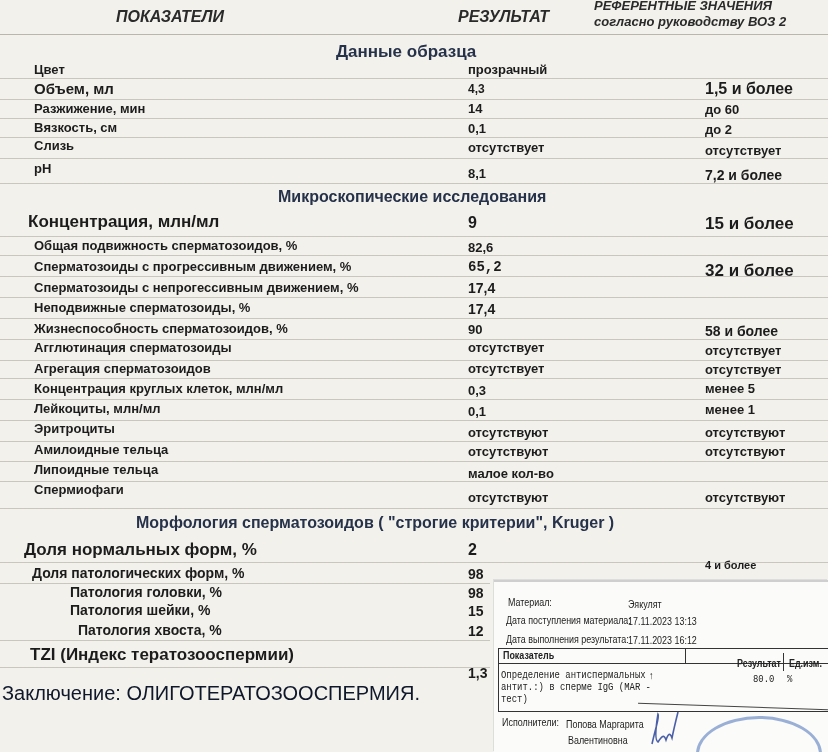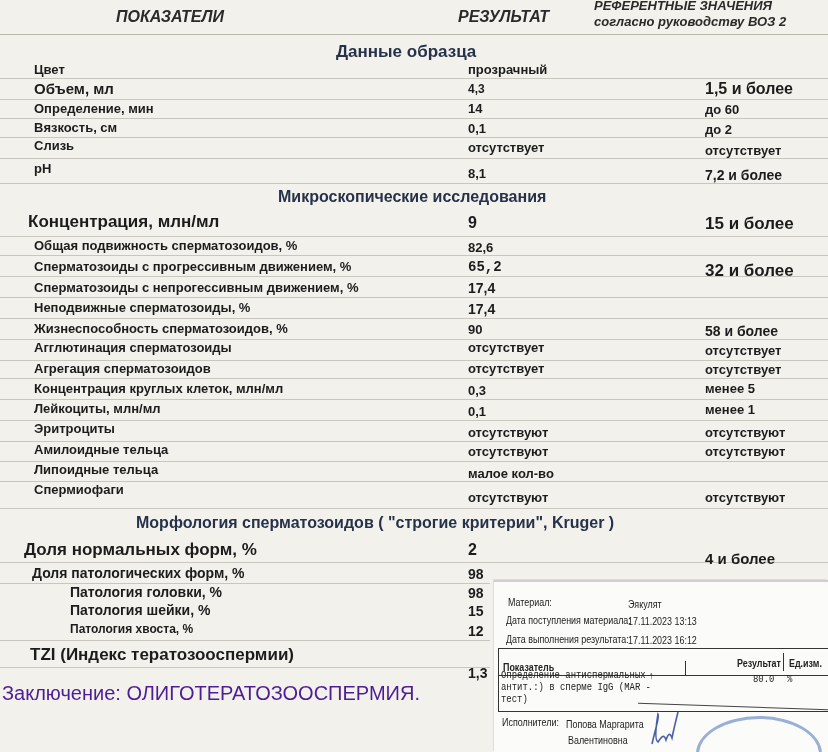--- a/index.html
+++ b/index.html
@@ -11,21 +11,21 @@
   .page { position:absolute; left:0; top:0; width:828px; height:752px; }
   .hdr { position:absolute; font-weight:bold; font-style:italic; color:#2a2a2a; }
   .hline { position:absolute; left:0; height:1px; background:#b9b6ae; }
   .section-title { position:absolute; font-weight:bold; color:#26324a; white-space:nowrap; }
   .row { position:absolute; left:0; width:828px; height:20px; border-bottom:1px solid #c9c6bf; }
   .cell { position:absolute; white-space:nowrap; font-weight:bold; }
   .lbl { left:12px; font-size:13px; font-family:Liberation Sans, sans-serif;margin-left:22px; }
   .big { font-size:17px; }
   .res { left:468px; font-size:13px; }
   .ref { left:705px; font-size:14px; }
-  .conclusion { position:absolute; left:2px; top:682px; font-size:20px; color:#4c1d95; white-space:nowrap; }
+  .conclusion { position:absolute; left:2px; top:682px; font-size:20px; color:#0f172a; white-space:nowrap; }
   
   .slip {
     position:absolute; left:494px; top:580px; width:334px; height:172px;
     background:#fbfbf9; box-shadow:-1px -1px 0 #ddd;
     font-family:"Liberation Sans", sans-serif; color:#222;
   }
   .slip .t { position:absolute; font-size:10.5px; white-space:nowrap; transform:scaleX(0.85); transform-origin:left; }
   .slip-table { position:absolute; left:4px; top:68px; width:330px; height:62px; border:1px solid #333; }
   .mono { font-family:"Liberation Mono", monospace; font-size:10px; }
   .stamp { position:absolute; left:696px; top:716px; width:120px; height:70px; border-radius:50%; border:3px solid #6f8fc8; opacity:0.7; }
@@ -46,21 +46,21 @@
   <div class="row" style="top:62px;height:16px;">
     <span class="cell lbl" style="top:0;">Цвет</span>
     <span class="cell res" style="top:0;">прозрачный</span>
   </div>
   <div class="row" style="top:79px;">
     <span class="cell lbl" style="top:1px;font-size:15px;">Объем, мл</span>
     <span class="cell res" style="top:3px;font-size:12px;">4,3</span>
     <span class="cell ref" style="top:1px;font-size:16px;">1,5 и более</span>
   </div>
   <div class="row" style="top:100px;height:18px;">
-    <span class="cell lbl" style="top:1px;">Определение, мин</span>
+    <span class="cell lbl" style="top:1px;">Разжижение, мин</span>
     <span class="cell res" style="top:1px;">14</span>
     <span class="cell ref" style="top:2px;font-size:13px;">до 60</span>
   </div>
   <div class="row" style="top:119px;height:18px;">
     <span class="cell lbl" style="top:1px;">Вязкость, см</span>
     <span class="cell res" style="top:2px;">0,1</span>
     <span class="cell ref" style="top:3px;font-size:13px;">до 2</span>
   </div>
   <div class="row" style="top:138px;height:20px;">
     <span class="cell lbl" style="top:0;">Слизь</span>
@@ -140,56 +140,56 @@
     <span class="cell lbl" style="top:0;">Спермиофаги</span>
     <span class="cell res" style="top:8px;">отсутствуют</span>
     <span class="cell ref" style="top:8px;font-size:13px;">отсутствуют</span>
   </div>
 
   <div class="section-title" style="left:136px;top:514px;font-size:16px;">Морфология сперматозоидов ( "строгие критерии", Kruger )</div>
 
   <div class="row" style="top:538px;height:24px;">
     <span class="cell lbl" style="left:2px;top:2px;font-size:17px;">Доля нормальных форм, %</span>
     <span class="cell res" style="top:3px;font-size:16px;">2</span>
-    <span class="cell ref" style="top:12px;font-size:15px;">4 и более</span>
+    <span class="cell ref" style="top:21px;font-size:11px;">4 и более</span>
   </div>
   <div class="row" style="top:563px;width:490px;height:20px;">
     <span class="cell lbl" style="left:10px;top:2px;font-size:14px;">Доля патологических форм, %</span>
     <span class="cell res" style="top:3px;font-size:14px;">98</span>
   </div>
   <div class="row" style="top:584px;width:490px;height:16px;border-bottom:none;">
     <span class="cell lbl" style="left:48px;top:0;font-size:14px;">Патология головки, %</span>
     <span class="cell res" style="top:1px;font-size:14px;">98</span>
   </div>
   <div class="row" style="top:602px;width:490px;height:16px;border-bottom:none;">
     <span class="cell lbl" style="left:48px;top:0;font-size:14px;">Патология шейки, %</span>
     <span class="cell res" style="top:1px;font-size:14px;">15</span>
   </div>
   <div class="row" style="top:620px;width:490px;height:20px;">
-    <span class="cell lbl" style="left:48px;top:2px;font-size:12px;">Патология хвоста, %</span>
+    <span class="cell lbl" style="left:56px;top:2px;font-size:14px;">Патология хвоста, %</span>
     <span class="cell res" style="top:3px;font-size:14px;">12</span>
   </div>
   <div class="row" style="top:641px;width:490px;height:26px;">
     <span class="cell lbl" style="left:8px;top:4px;font-size:17px;">TZI  (Индекс тератозооспермии)</span>
     <span class="cell res" style="top:24px;font-size:14px;">1,3</span>
   </div>
 
   <div class="conclusion">Заключение:  ОЛИГОТЕРАТОЗООСПЕРМИЯ.</div>
 
   <div class="slip">
     <div style="position:absolute;left:0;top:0;width:334px;height:2px;background:#cfcfcf;"></div>
     <span class="t" style="left:14px;top:16px;">Материал:</span>
     <span class="t" style="left:134px;top:18px;">Эякулят</span>
     <span class="t" style="left:12px;top:34px;">Дата поступления материала:</span>
     <span class="t" style="left:134px;top:35px;">17.11.2023 13:13</span>
     <span class="t" style="left:12px;top:53px;">Дата выполнения результата:</span>
     <span class="t" style="left:134px;top:54px;">17.11.2023 16:12</span>
 
     <div class="slip-table">
-      <div style="position:absolute;left:0;top:12px;width:330px;height:14px;border-bottom:1px solid #333;">
+      <div style="position:absolute;left:0;top:0;width:330px;height:14px;border-bottom:1px solid #333;">
         <span class="t" style="left:4px;top:0;font-weight:bold;">Показатель</span>
         <div style="position:absolute;left:186px;top:0;width:1px;height:14px;background:#333;"></div>
       </div>
       <span class="t" style="left:238px;top:8px;font-weight:bold;">Результат</span>
       <span class="t" style="left:290px;top:8px;font-weight:bold;">Ед.изм.</span>
       <div style="position:absolute;left:284px;top:4px;width:1px;height:18px;background:#333;"></div>
       <span class="t mono" style="left:2px;top:20px;">Определение антиспермальных</span>
       <span class="t mono" style="left:2px;top:32px;">антит.:) в сперме IgG (MAR -</span>
       <span class="t mono" style="left:2px;top:44px;">тест)</span>
       <span class="t" style="left:150px;top:20px;font-weight:bold;">↑</span>

